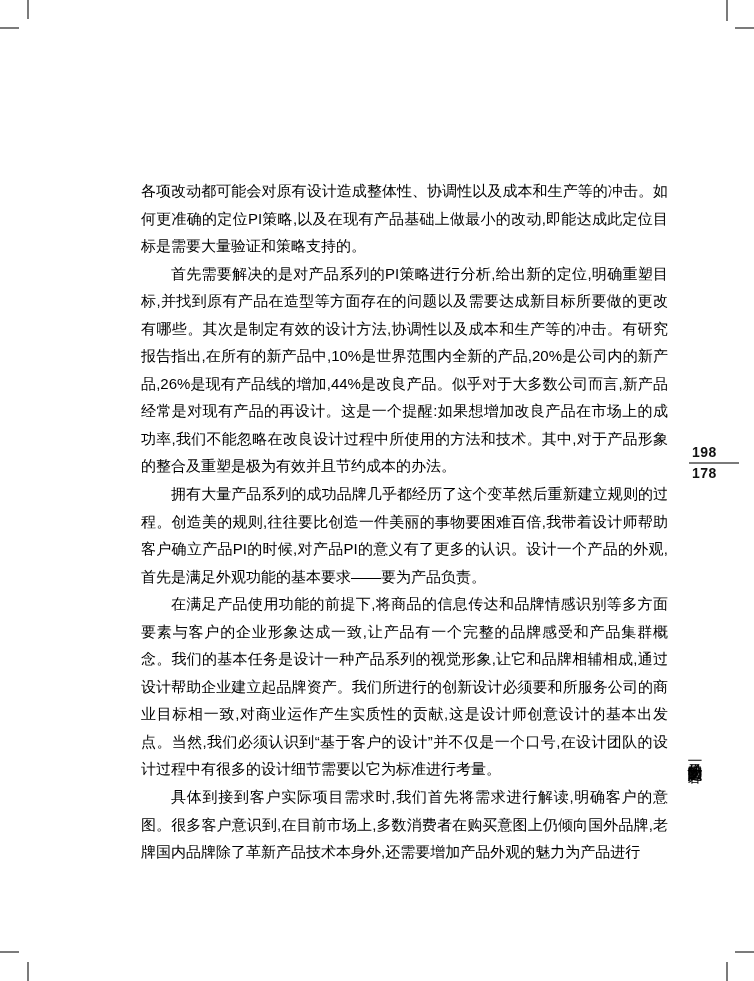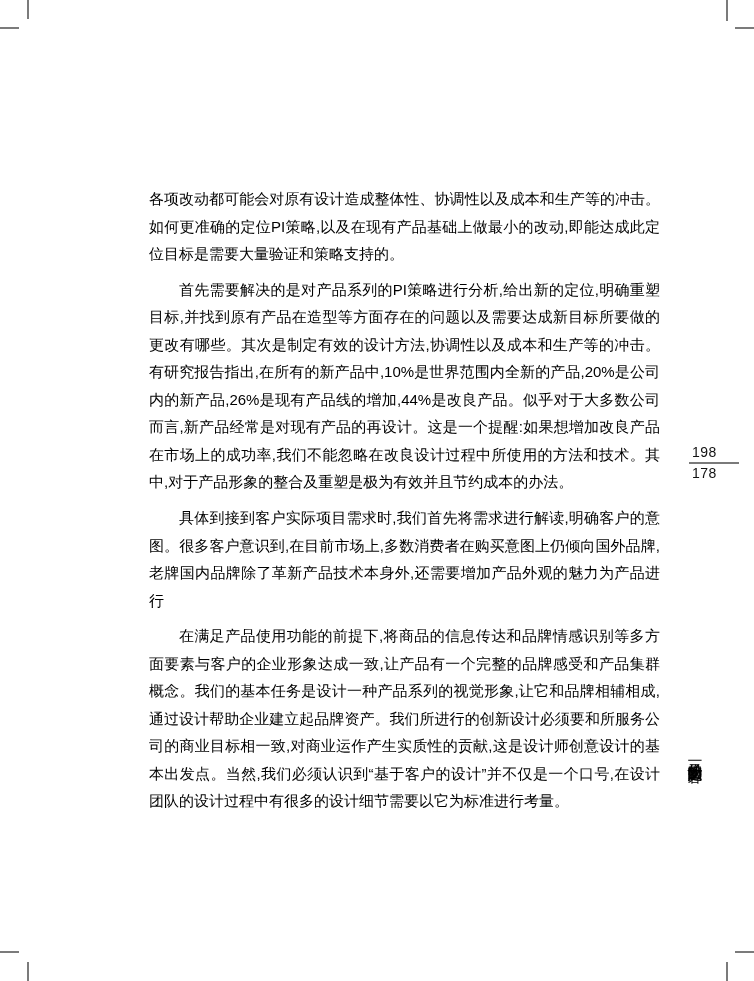--- a/index.html
+++ b/index.html
@@ -22,21 +22,21 @@
     left: 141px;
     top: 177px;
     width: 527px;
     color: #000000;
     font-size: 15px;
     line-height: 27.55px;
     text-align: justify;
     font-family: "Liberation Sans", "DejaVu Sans", sans-serif;
   }
   .body-text p {
-    margin: 8px;
+    margin: 0;
     padding: 0;
     text-indent: 2em;
     text-justify: inter-ideograph;
   }
   .body-text p.no-indent {
     text-indent: 0;
   }
 
   
   .pagenum-block {
@@ -45,20 +45,21 @@
     top: 444px;
     width: 50px;
     font-family: "Liberation Sans", "DejaVu Sans", sans-serif;
     font-size: 14px;
     line-height: 17px;
     color: #111111;
   }
   .pagenum-block .num {
     padding-left: 3px;
     letter-spacing: 0.5px;
+    font-weight: bold;
   }
   .pagenum-block .rule {
     width: 50px;
     height: 2px;
     background: #7a7a7a;
     margin: 1px 0 1px 0;
   }
 
   
   .vtitle {
@@ -98,22 +99,23 @@
   <div class="crop cm-tr-v"></div>
   <div class="crop cm-tr-h"></div>
   <div class="crop cm-bl-h"></div>
   <div class="crop cm-bl-v"></div>
   <div class="crop cm-br-h"></div>
   <div class="crop cm-br-v"></div>
 
   <div class="body-text">
     <p class="no-indent">各项改动都可能会对原有设计造成整体性、协调性以及成本和生产等的冲击。如何更准确的定位PI策略,以及在现有产品基础上做最小的改动,即能达成此定位目标是需要大量验证和策略支持的。</p>
     <p>首先需要解决的是对产品系列的PI策略进行分析,给出新的定位,明确重塑目标,并找到原有产品在造型等方面存在的问题以及需要达成新目标所要做的更改有哪些。其次是制定有效的设计方法,协调性以及成本和生产等的冲击。有研究报告指出,在所有的新产品中,10%是世界范围内全新的产品,20%是公司内的新产品,26%是现有产品线的增加,44%是改良产品。似乎对于大多数公司而言,新产品经常是对现有产品的再设计。这是一个提醒:如果想增加改良产品在市场上的成功率,我们不能忽略在改良设计过程中所使用的方法和技术。其中,对于产品形象的整合及重塑是极为有效并且节约成本的办法。</p>
+    <p>拥有大量产品系列的成功品牌几乎都经历了这个变革然后重新建立规则的过程。创造美的规则,往往要比创造一件美丽的事物要困难百倍,我带着设计师帮助客户确立产品PI的时候,对产品PI的意义有了更多的认识。设计一个产品的外观,首先是满足外观功能的基本要求——要为产品负责。</p>
+    <p>在满足产品使用功能的前提下,将商品的信息传达和品牌情感识别等多方面要素与客户的企业形象达成一致,让产品有一个完整的品牌感受和产品集群概念。我们的基本任务是设计一种产品系列的视觉形象,让它和品牌相辅相成,通过设计帮助企业建立起品牌资产。我们所进行的创新设计必须要和所服务公司的商业目标相一致,对商业运作产生实质性的贡献,这是设计师创意设计的基本出发点。当然,我们必须认识到“基于客户的设计”并不仅是一个口号,在设计团队的设计过程中有很多的设计细节需要以它为标准进行考量。</p>
     <p>具体到接到客户实际项目需求时,我们首先将需求进行解读,明确客户的意图。很多客户意识到,在目前市场上,多数消费者在购买意图上仍倾向国外品牌,老牌国内品牌除了革新产品技术本身外,还需要增加产品外观的魅力为产品进行</p>
-    <p>在满足产品使用功能的前提下,将商品的信息传达和品牌情感识别等多方面要素与客户的企业形象达成一致,让产品有一个完整的品牌感受和产品集群概念。我们的基本任务是设计一种产品系列的视觉形象,让它和品牌相辅相成,通过设计帮助企业建立起品牌资产。我们所进行的创新设计必须要和所服务公司的商业目标相一致,对商业运作产生实质性的贡献,这是设计师创意设计的基本出发点。当然,我们必须认识到“基于客户的设计”并不仅是一个口号,在设计团队的设计过程中有很多的设计细节需要以它为标准进行考量。</p>
   </div>
 
   <div class="pagenum-block">
     <div class="num">198</div>
     <div class="rule"></div>
     <div class="num">178</div>
   </div>
 
   <div class="vtitle">客户是团队的一份子</div>
 

